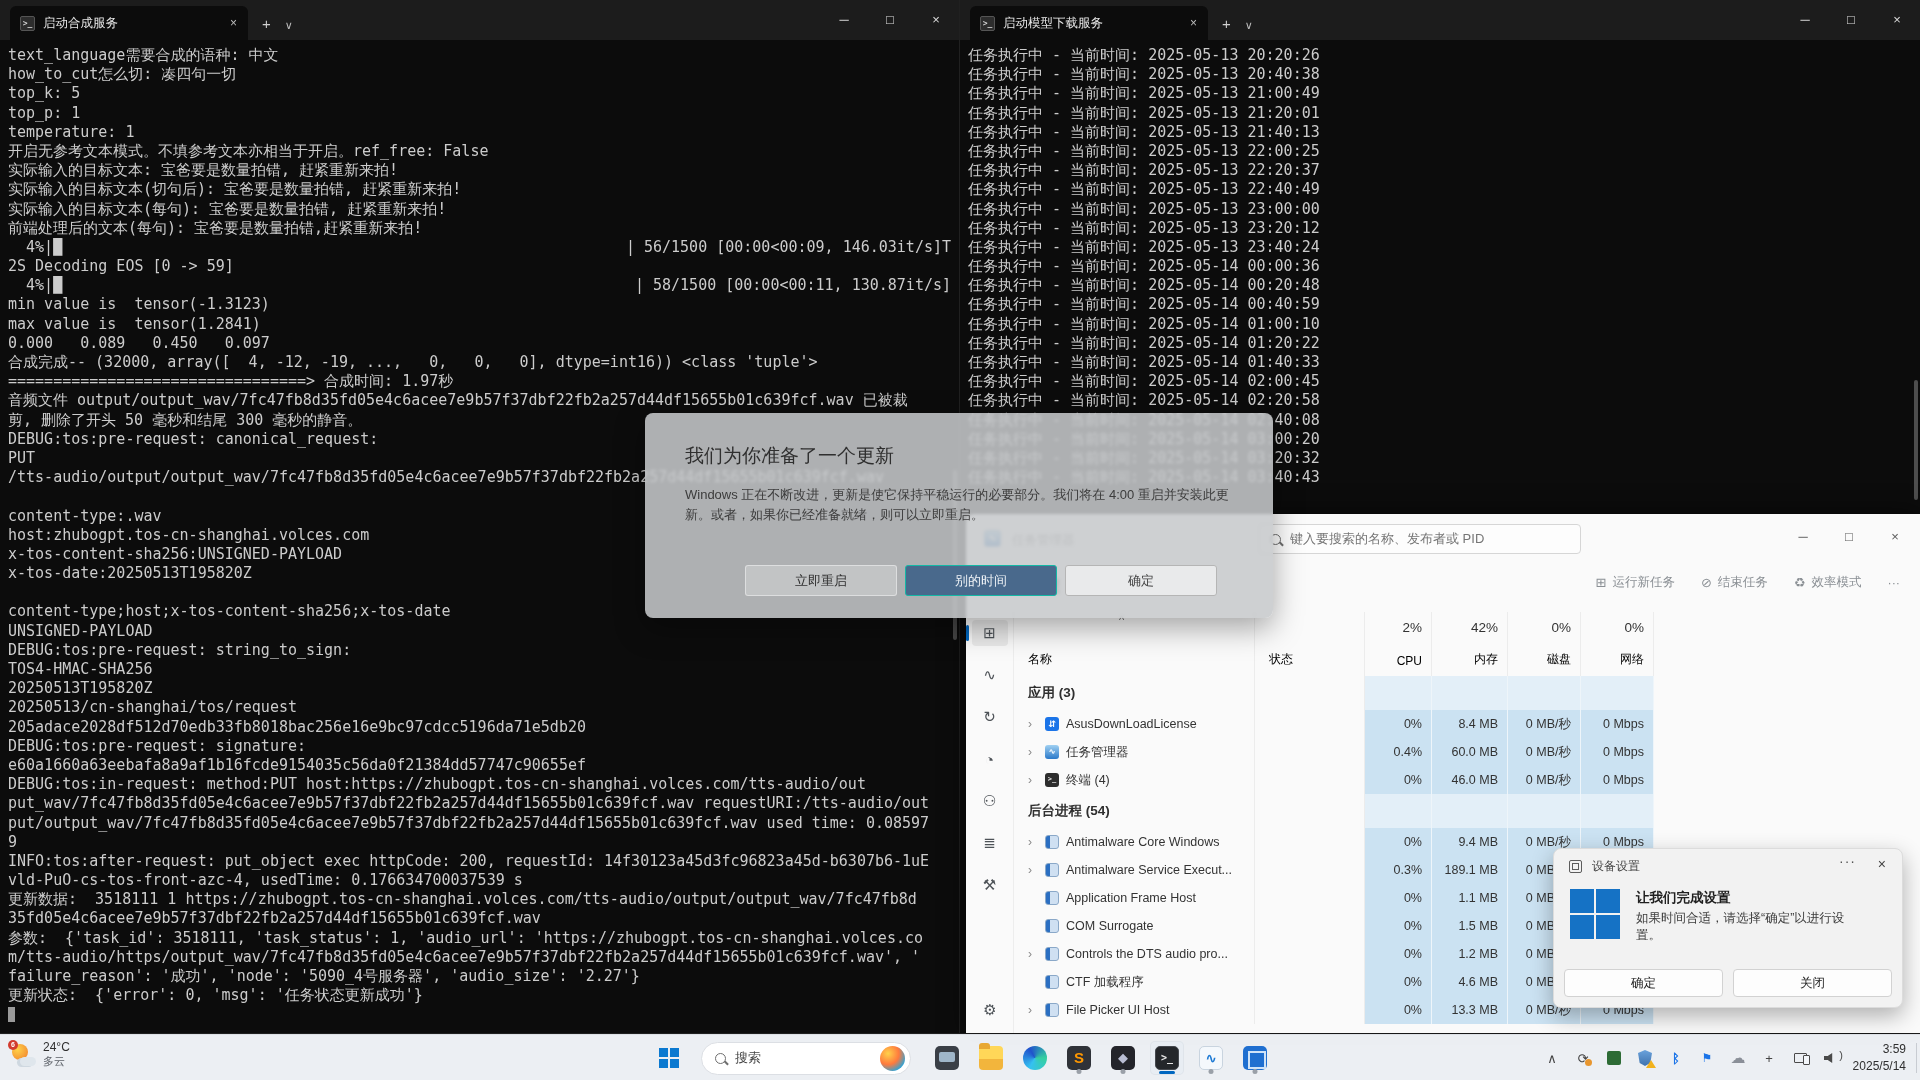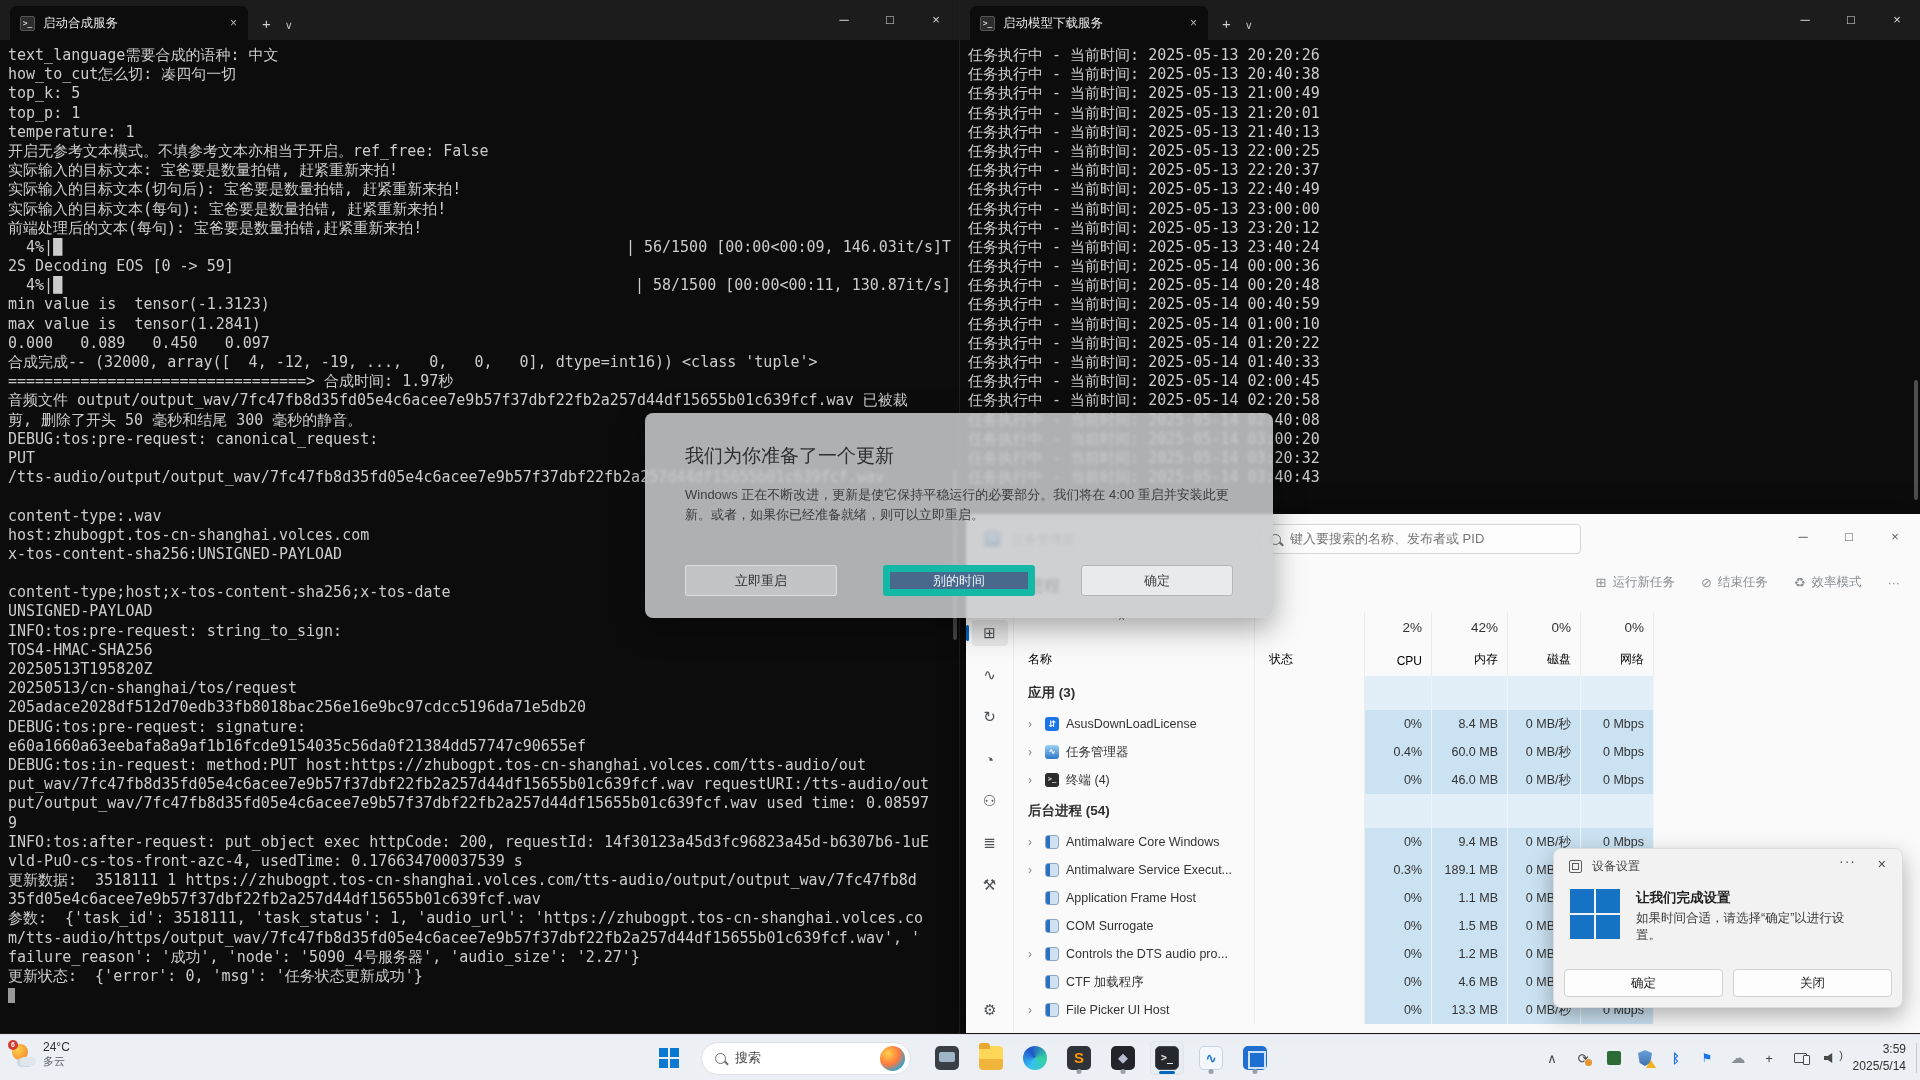--- a/index.html
+++ b/index.html
@@ -84,25 +84,25 @@
   .pi-graph { background:linear-gradient(180deg,#9fd0f2,#2b79c9); color:#fff; font:700 8px/13px "DejaVu Sans Mono",monospace; }
   .pi-terminal { background:#2d2d2d; color:#e8e8e8; font:700 7px/13px "DejaVu Sans Mono",monospace; }
   .pi-window { background:linear-gradient(90deg,#2b6fc2 0 34%,#cfe0f2 34%); border:1px solid #8aa8c8; }
 
   
   .upd { position:absolute; left:645px; top:413px; width:628px; height:205px; z-index:4;
          background:rgba(199,201,203,0.87); backdrop-filter:blur(1.5px); border-radius:8px;
          box-shadow:0 10px 30px rgba(0,0,0,.35); padding:30px 40px 0 40px; }
   .upd-title { font-size:19px; color:#2f2f2f; margin-bottom:16px; }
   .upd-body { font-size:13px; line-height:20px; color:#3c3c3c; width:548px; }
-  .upd-btns { position:absolute; left:40px; right:40px; bottom:22px; display:flex; justify-content:space-between; }
+  .upd-btns { position:absolute; left:40px; right:56px; bottom:22px; display:flex; justify-content:flex-end;gap:8px; }
   .upd-btn { width:152px; height:31px; display:flex; align-items:center; justify-content:center;
              font-size:13px; border-radius:3px; }
   .upd-btn.plain { background:rgba(255,255,255,.25); border:1px solid rgba(255,255,255,.45); color:#2f2f2f; }
-  .upd-btn.primary { background:#49698c; border:7px solid #14b8a6; color:#eef2f6; }
+  .upd-btn.primary { background:#49698c; border:1px solid #14b8a6; color:#eef2f6; }
   .upd-btn.light { background:rgba(255,255,255,.55); border:1px solid #b5b5b5; color:#444; }
 
   
   .toast { position:absolute; left:1553px; top:848px; width:350px; height:160px; z-index:6;
            background:#f2f2f2; border:1px solid #dcdcdc; border-radius:8px;
            box-shadow:0 8px 22px rgba(0,0,0,.3); }
   .toast-head { position:relative; height:34px; }
   .toast-app-icon { position:absolute; left:15px; top:11px; width:13px; height:13px; border:1.4px solid #5c5c5c;
                     border-radius:2px; }
   .toast-app-icon::after{ content:""; position:absolute; left:2px; top:2px; width:5px; height:5px; border:1px solid #5c5c5c; }
@@ -236,24 +236,25 @@
         <div class="tline">=================================&gt; 合成时间: 1.97秒</div>
         <div class="tline">音频文件 output/output_wav/7fc47fb8d35fd05e4c6acee7e9b57f37dbf22fb2a257d44df15655b01c639fcf.wav 已被裁</div>
         <div class="tline">剪, 删除了开头 50 毫秒和结尾 300 毫秒的静音。</div>
         <div class="tline">DEBUG:tos:pre-request: canonical_request:</div>
         <div class="tline">PUT</div>
         <div class="tline">/tts-audio/output/output_wav/7fc47fb8d35fd05e4c6acee7e9b57f37dbf22fb2a257d44df15655b01c639fcf.wav</div>
         <div class="tline">&nbsp;</div>
         <div class="tline">content-type:.wav</div>
         <div class="tline">host:zhubogpt.tos-cn-shanghai.volces.com</div>
         <div class="tline">x-tos-content-sha256:UNSIGNED-PAYLOAD</div>
+        <div class="tline">x-tos-date:20250513T195820Z</div>
         <div class="tline">&nbsp;</div>
         <div class="tline">content-type;host;x-tos-content-sha256;x-tos-date</div>
         <div class="tline">UNSIGNED-PAYLOAD</div>
-        <div class="tline">INFO:tos:pre-request: string_to_sign:</div>
+        <div class="tline">DEBUG:tos:pre-request: string_to_sign:</div>
         <div class="tline">TOS4-HMAC-SHA256</div>
         <div class="tline">20250513T195820Z</div>
         <div class="tline">20250513/cn-shanghai/tos/request</div>
         <div class="tline">205adace2028df512d70edb33fb8018bac256e16e9bc97cdcc5196da71e5db20</div>
         <div class="tline">DEBUG:tos:pre-request: signature:</div>
         <div class="tline">e60a1660a63eebafa8a9af1b16fcde9154035c56da0f21384dd57747c90655ef</div>
         <div class="tline">DEBUG:tos:in-request: method:PUT host:https://zhubogpt.tos-cn-shanghai.volces.com/tts-audio/out</div>
         <div class="tline">put_wav/7fc47fb8d35fd05e4c6acee7e9b57f37dbf22fb2a257d44df15655b01c639fcf.wav requestURI:/tts-audio/out</div>
         <div class="tline">put/output_wav/7fc47fb8d35fd05e4c6acee7e9b57f37dbf22fb2a257d44df15655b01c639fcf.wav used time: 0.08597</div>
         <div class="tline">9</div>

